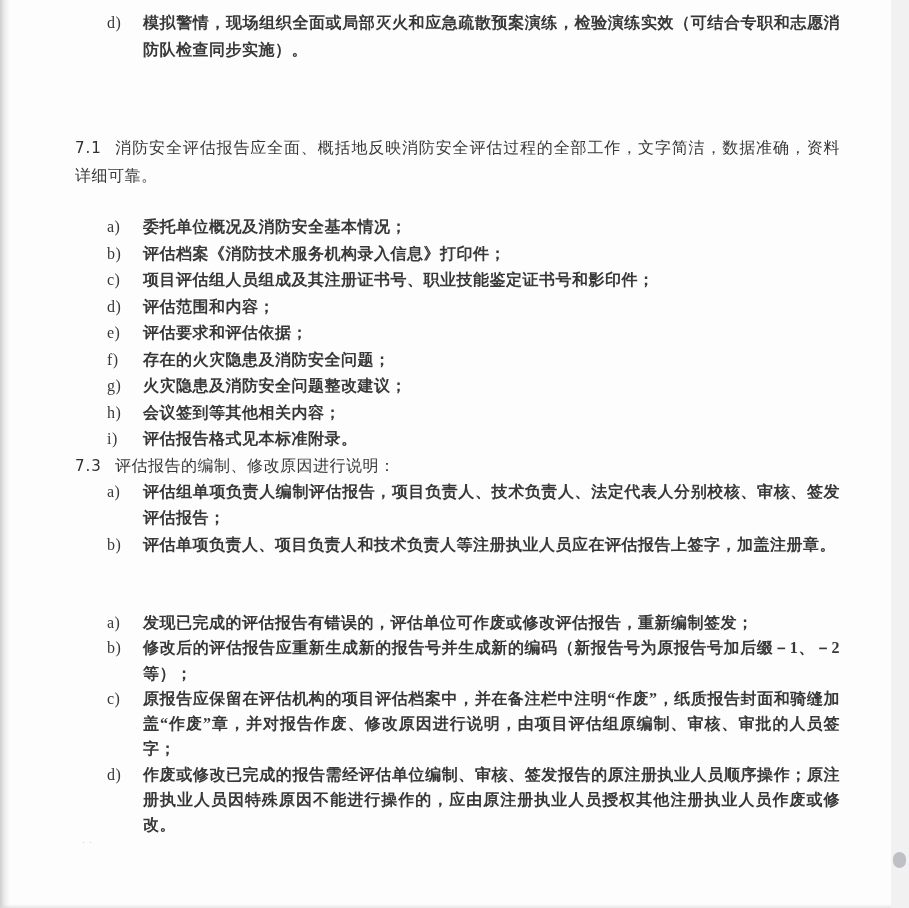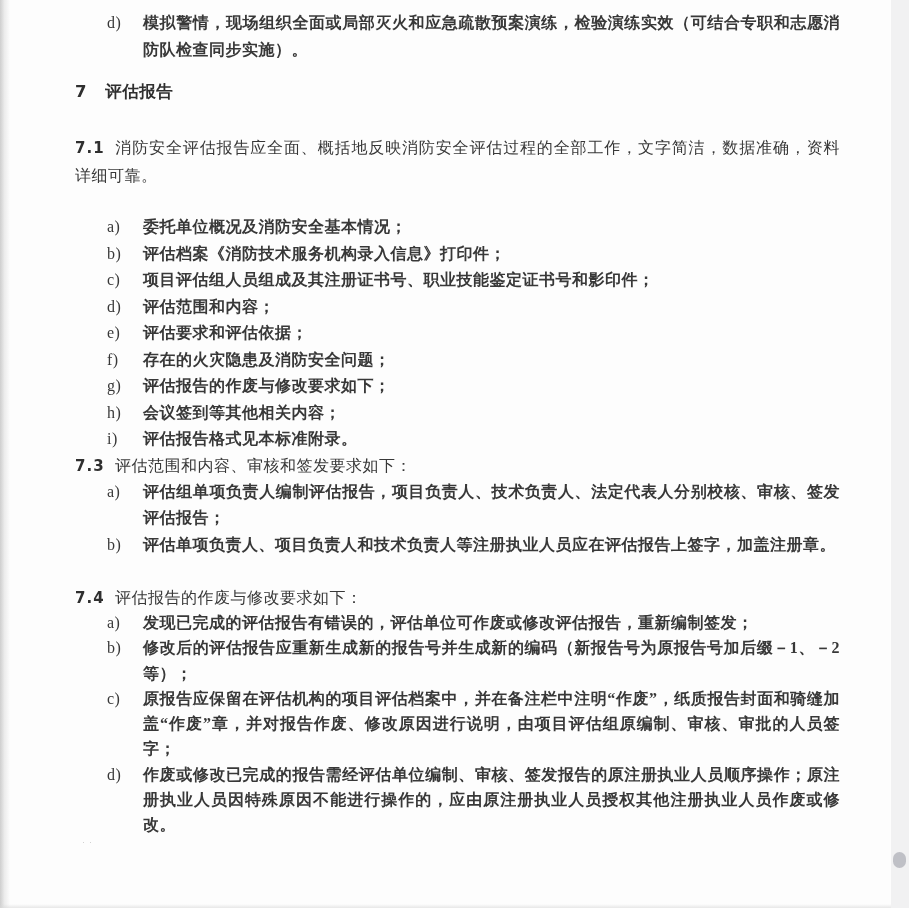--- a/index.html
+++ b/index.html
@@ -36,21 +36,21 @@
   }
   .blk{position:absolute;left:75px;width:765px;}
   .heading{
     font-family:"DejaVu Sans","Liberation Sans",sans-serif;
     font-weight:700;font-size:16.5px;color:#2f2f2f;letter-spacing:.5px;
   }
   .heading .h-num{display:inline-block;min-width:24px;}
   .clause{line-height:27px;text-align:justify;}
   .c-num{
     font-family:"DejaVu Sans","Liberation Sans",sans-serif;
-    font-weight:700;font-size:15px;color:#2f2f2f;
+    font-weight:400;font-size:15px;color:#2f2f2f;
     display:inline-block;width:40px;letter-spacing:1px;
   }
   .list{left:75px;width:765px;}
   .li{position:relative;padding-left:68px;}
   .li-label{
     position:absolute;left:32px;top:0;width:34px;color:#383838;
   }
   .li-text{display:block;width:697px;text-align:justify;font-weight:bold;}
   .lh265 .li{line-height:26.5px;}
   .lh263 .li{line-height:26.3px;}
@@ -68,24 +68,20 @@
 <div class="viewer">
   <div class="doc">
 
     <div class="blk intro" style="top:9px">
       <div class="li">
         <span class="li-label">d)</span>
         <span class="li-text">模拟警情，现场组织全面或局部灭火和应急疏散预案演练，检验演练实效（可结合专职和志愿消防队检查同步实施）。</span>
       </div>
     </div>
 
-    <div class="blk heading" style="top:81px">
-      <span class="h-num">7</span>
-      <span>评估报告</span>
-    </div>
 
     <div class="blk clause" style="top:134px">
       <span class="c-num">7.1</span><span>消防安全评估报告应全面、概括地反映消防安全评估过程的全部工作，文字简洁，数据准确，资料详细可靠。</span>
     </div>
 
 
     <div class="blk list lh265" style="top:214px">
       <div class="li">
         <span class="li-label">a)</span>
         <span class="li-text">委托单位概况及消防安全基本情况；</span>
@@ -105,50 +101,47 @@
       <div class="li">
         <span class="li-label">e)</span>
         <span class="li-text">评估要求和评估依据；</span>
       </div>
       <div class="li">
         <span class="li-label">f)</span>
         <span class="li-text">存在的火灾隐患及消防安全问题；</span>
       </div>
       <div class="li">
         <span class="li-label">g)</span>
-        <span class="li-text">评估报告的作废与修改要求如下；</span>
+        <span class="li-text">火灾隐患及消防安全问题整改建议；</span>
       </div>
       <div class="li">
         <span class="li-label">h)</span>
         <span class="li-text">会议签到等其他相关内容；</span>
       </div>
       <div class="li">
         <span class="li-label">i)</span>
         <span class="li-text">评估报告格式见本标准附录。</span>
       </div>
     </div>
 
     <div class="blk clause" style="top:452px">
-      <span class="c-num">7.3</span><span>评估范围和内容、审核和签发要求如下：</span>
+      <span class="c-num">7.3</span><span>评估报告的编制、修改原因进行说明：</span>
     </div>
 
     <div class="blk list lh263" style="top:479px">
       <div class="li">
         <span class="li-label">a)</span>
         <span class="li-text">评估组单项负责人编制评估报告，项目负责人、技术负责人、法定代表人分别校核、审核、签发评估报告；</span>
       </div>
       <div class="li">
         <span class="li-label">b)</span>
         <span class="li-text">评估单项负责人、项目负责人和技术负责人等注册执业人员应在评估报告上签字，加盖注册章。</span>
       </div>
     </div>
 
-    <div class="blk clause" style="top:584px">
-      <span class="c-num">7.4</span><span>评估报告的作废与修改要求如下：</span>
-    </div>
 
     <div class="blk list lh253" style="top:610px">
       <div class="li">
         <span class="li-label">a)</span>
         <span class="li-text">发现已完成的评估报告有错误的，评估单位可作废或修改评估报告，重新编制签发；</span>
       </div>
       <div class="li">
         <span class="li-label">b)</span>
         <span class="li-text">修改后的评估报告应重新生成新的报告号并生成新的编码（新报告号为原报告号加后缀－1、－2 等）；</span>
       </div>

